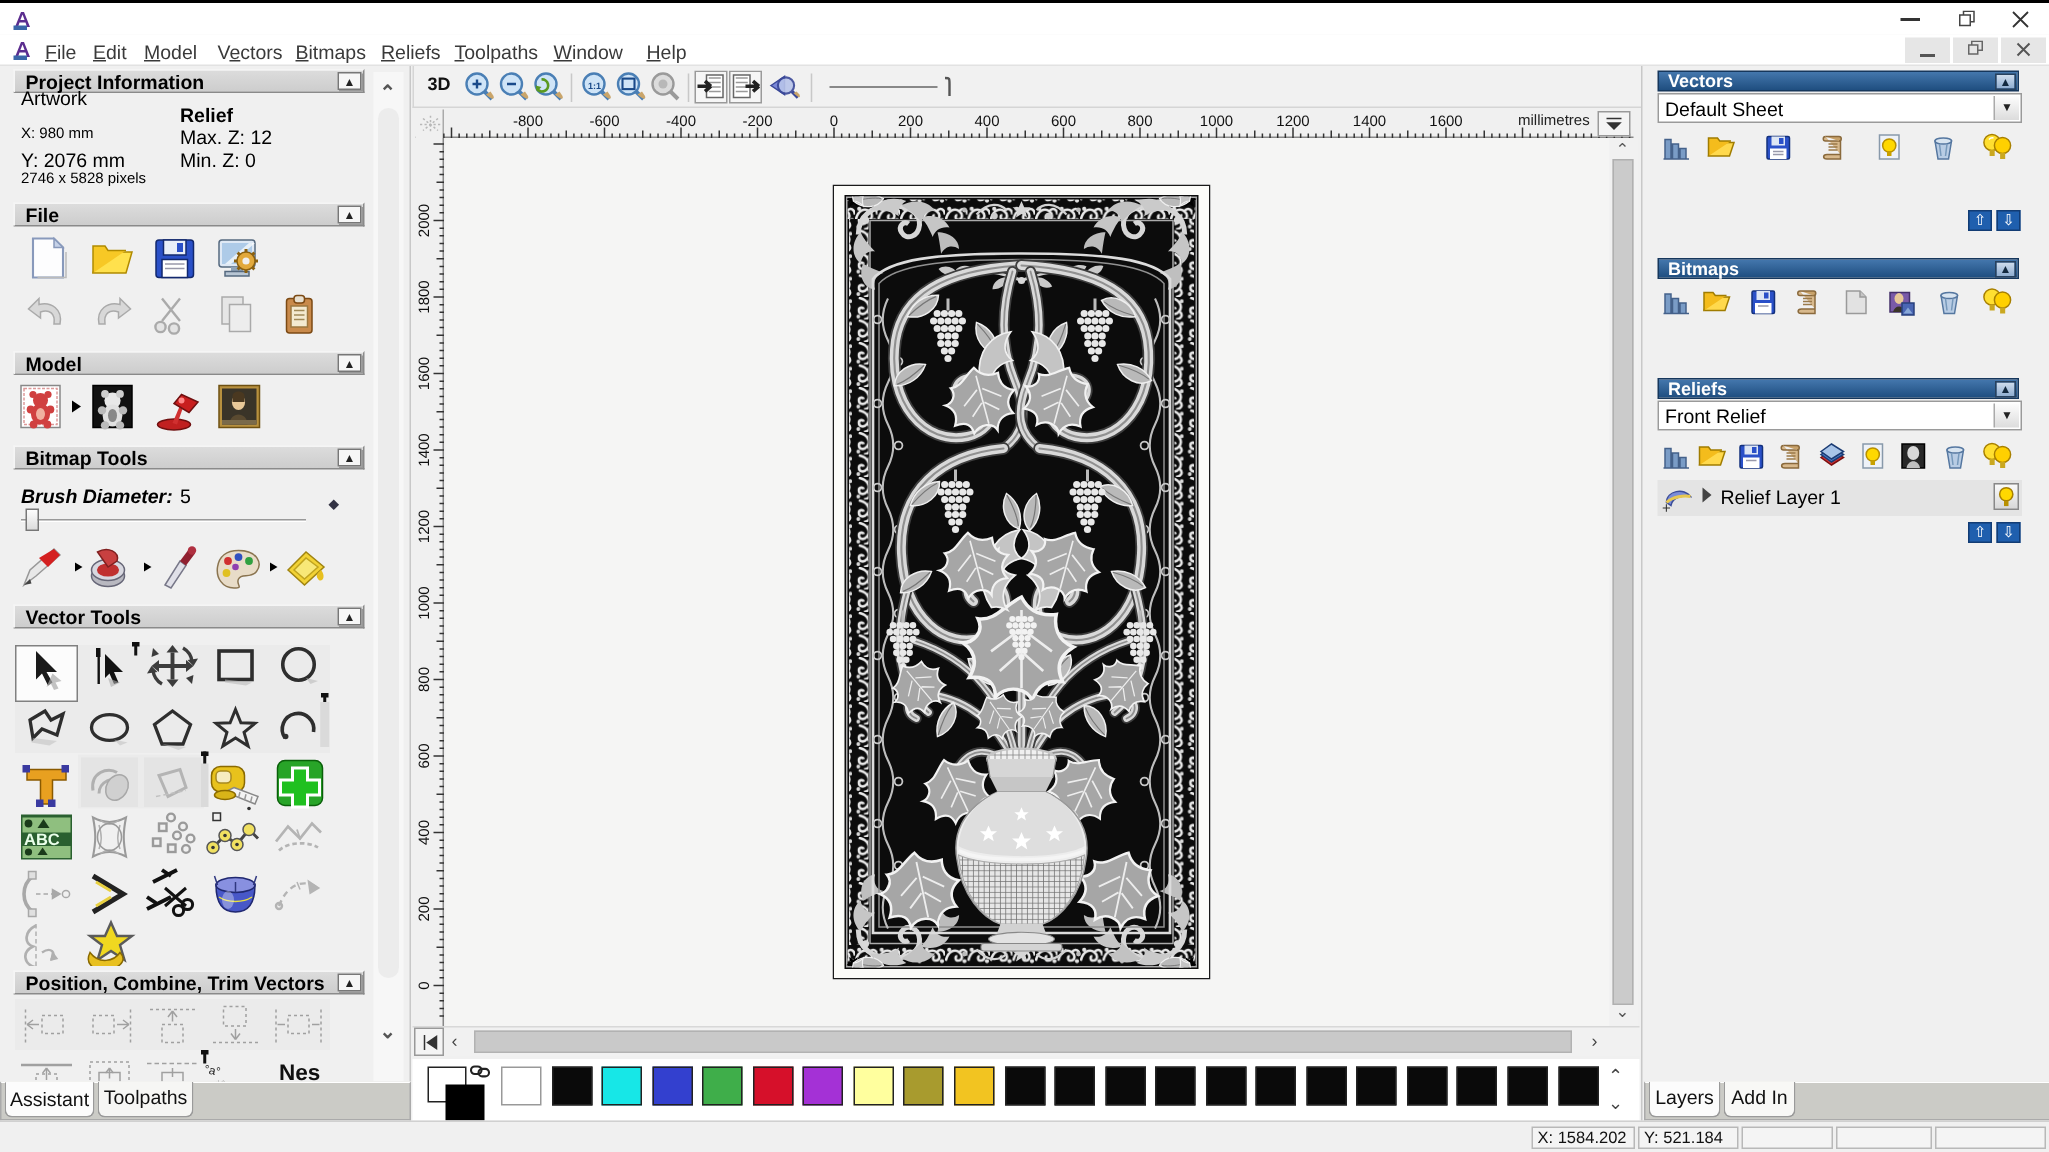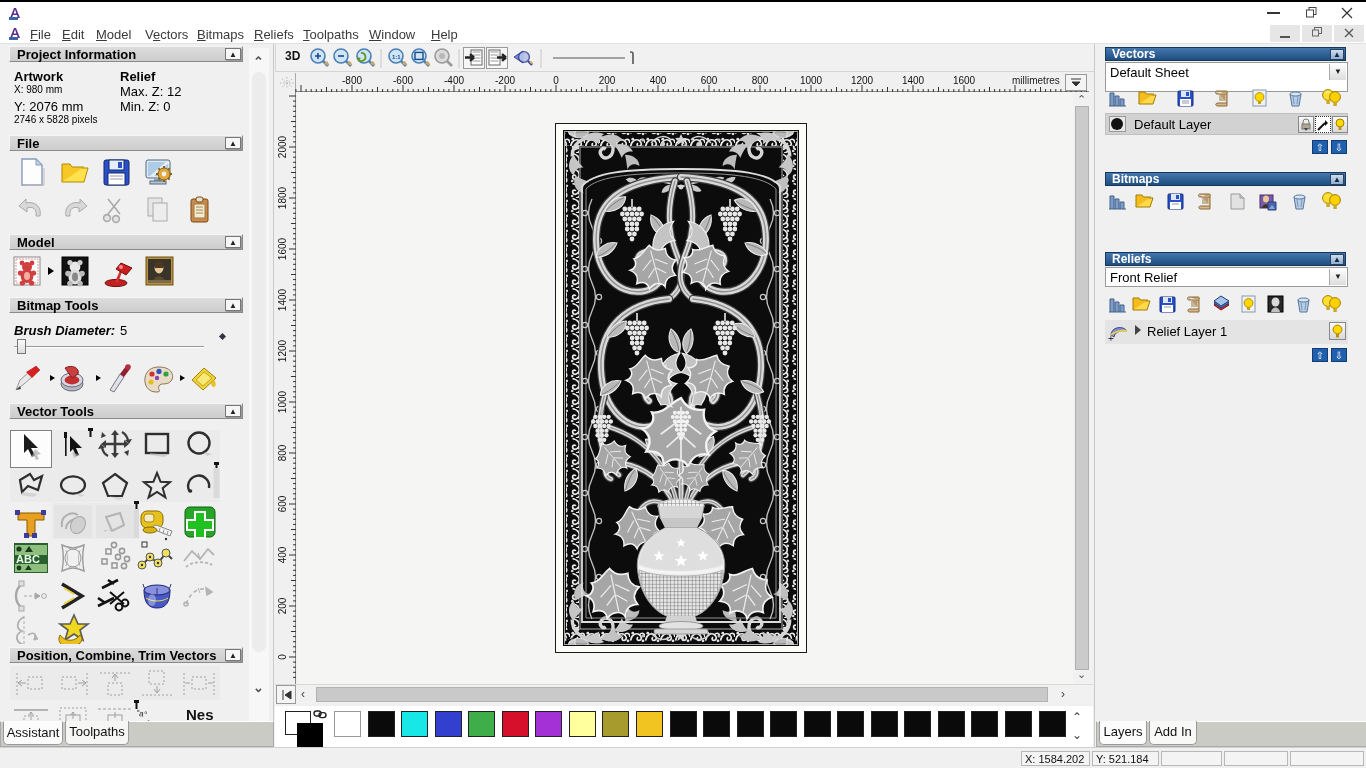--- a/index.html
+++ b/index.html
@@ -77,21 +77,21 @@
 </div>
 
 <div class="abs" id="leftpanel">
 
   <div class="abs" style="left:249px;top:4px;width:20px;height:700px;background:#f7f7f7"></div>
   <div class="abs" style="left:252px;top:28px;width:14px;height:580px;background:#ececec;border-radius:7px"></div>
   <div class="abs" style="left:253px;top:10px;color:#555;font-size:13px;font-weight:bold">⌃</div>
   <div class="abs" style="left:253px;top:636px;color:#555;font-size:13px;font-weight:bold">⌄</div>
 
   <div class="lhdr" style="top:2px">Project Information<span class="up">▲</span></div>
-  <div class="abs" style="left:14px;top:25px;font-weight:bold;font-size:13px">Artwork</div>
+  <div class="abs" style="left:14px;top:14px;font-weight:normal;font-size:13px">Artwork</div>
   <div class="abs" style="left:120px;top:25px;font-weight:bold;font-size:13px">Relief</div>
   <div class="abs" style="left:14px;top:40px;font-size:10px">X: 980 mm</div>
   <div class="abs" style="left:120px;top:40px;font-size:13px">Max. Z: 12</div>
   <div class="abs" style="left:14px;top:55px;font-size:13px">Y: 2076 mm</div>
   <div class="abs" style="left:120px;top:55px;font-size:13px">Min. Z: 0</div>
   <div class="abs" style="left:14px;top:70px;font-size:10px">2746 x 5828 pixels</div>
 
   <div class="lhdr" style="top:91px">File<span class="up">▲</span></div>
 
   <svg class="abs" style="left:16px;top:112px" width="200" height="32" viewBox="0 0 200 32">
@@ -1247,21 +1247,21 @@
     <div class="abs" style="left:663px;top:5px;width:27px;height:26px;background:#0a0a0a;border:1px solid #222"></div>
     <div class="abs" style="left:696px;top:5px;width:27px;height:26px;background:#0a0a0a;border:1px solid #222"></div>
     <div class="abs" style="left:730px;top:5px;width:27px;height:26px;background:#0a0a0a;border:1px solid #222"></div>
     <div class="abs" style="left:764px;top:5px;width:27px;height:26px;background:#0a0a0a;border:1px solid #222"></div>
     <div class="abs" style="left:797px;top:4px;color:#444;font-size:12px">⌃</div>
     <div class="abs" style="left:797px;top:22px;color:#444;font-size:12px">⌄</div>
   </div>
 </div>
 <div class="abs" id="rightpanel" style="left:1094px;top:44px;width:272px;height:724px;background:#f0f0f0;border-left:1px solid #c8c8c8">
   <div class="rhdr" style="top:3px;left:10px!important;width:241px">Vectors<span class="up">▲</span></div>
-  <div class="abs" style="left:10px;top:18px;width:243px;height:30px;background:#fff;border:1px solid #9a9a9a;font-size:13px;padding:2px 4px">Default Sheet
+  <div class="abs" style="left:10px;top:18px;width:243px;height:20px;background:#fff;border:1px solid #9a9a9a;font-size:13px;padding:2px 4px">Default Sheet
     <div class="abs" style="right:1px;top:1px;width:17px;height:16px;background:linear-gradient(180deg,#fdfdfd,#dcdcdc);border-left:1px solid #aaa;text-align:center;font-size:8px;line-height:16px;color:#222">▼</div>
   </div>
   <svg class="abs" style="left:12px;top:43px" width="240" height="22" viewBox="0 0 240 22">
     <g id="ic-chart">
         <path d="M3 19 L3 6 L7 6 L7 19 M8 19 L8 9 L12 9 L12 19 M13 19 L13 12 L17 12 L17 19" fill="#7a9cc6" stroke="#44618a"></path>
         <path d="M2 19 h17" stroke="#44618a"></path>
       </g>
     <g transform="translate(30,0)">
         <path d="M2 17 L5 8 L19 8 L16 17 Z" fill="#ffd94d" stroke="#a07c00"></path>
         <path d="M2 17 L2 5 L8 5 L9.5 7 L17 7" fill="#f4bc1c" stroke="#a07c00"></path>
@@ -1290,39 +1290,20 @@
         <path d="M8 9 L9 17 M13 9 L12 17" stroke="#7799bb"></path>
       </g>
     <g id="ic-bulbs" transform="translate(213,0)">
         <circle cx="8" cy="8" r="5.4" fill="#ffdf30" stroke="#a88000"></circle>
         <circle cx="15" cy="10" r="5.4" fill="#ffd000" stroke="#a88000"></circle>
         <rect x="6.4" y="13" width="3.4" height="4" fill="#caa820"></rect>
         <rect x="13.4" y="15" width="3.4" height="4" fill="#caa820"></rect>
         <path d="M6 6 a3 3 0 0 1 3 -1" stroke="#fff" fill="none"></path>
       </g>
   </svg>
-  <div class="abs" style="left:10px;top:69px;width:243px;height:22px;background:#d2d2d2;border:1px solid #c0c0c0">
-    <div class="abs" style="left:3px;top:2px;width:17px;height:16px;background:#e8e8e8;border:1px solid #999">
-        <div style="width:12px;height:12px;border-radius:50%;background:#111;margin:1px 0 0 1px"></div>
-      </div>
-    <div class="abs" style="left:28px;top:3px;font-size:13px">Default Layer</div>
-    <div class="abs" style="left:192px;top:2px;width:16px;height:17px;background:linear-gradient(180deg,#fafafa,#d8d8d8);border:1px solid #888"><svg width="12" height="13" viewBox="0 0 12 13" style="margin:1px">
-          <path d="M3 6 V4 a3 3 0 0 1 6 0 V6" fill="none" stroke="#777"></path>
-          <rect x="2" y="6" width="8" height="5" fill="#b0a890" stroke="#777"></rect>
-          <path d="M6 13 l-2 -3 4 0Z" fill="#444"></path>
-        </svg></div>
-    <div class="abs" style="left:209px;top:2px;width:16px;height:17px;background:#fff;border:1px solid #333;border-style:dotted"><svg width="12" height="13" viewBox="0 0 12 13" style="margin:1px">
-          <path d="M1 12 L8 5" stroke="#111" stroke-width="2"></path>
-          <path d="M8 2 L11 5 L8 8 Z" fill="#111"></path>
-        </svg></div>
-    <div class="abs" style="left:226px;top:2px;width:16px;height:17px;background:linear-gradient(180deg,#fafafa,#d8d8d8);border:1px solid #888"><svg width="12" height="13" viewBox="0 0 12 13" style="margin:1px">
-          <circle cx="6" cy="5" r="4" fill="#ffd800" stroke="#a88000"></circle>
-          <rect x="4.6" y="9" width="2.8" height="3" fill="#b89000"></rect>
-        </svg></div>
-  </div>
   <div class="abs" style="left:217px;top:96px;width:16px;height:14px;background:#1f5fae;border:1px solid #123c74;color:#fff;text-align:center;font-size:10px;line-height:13px">⇧</div>
   <div class="abs" style="left:236px;top:96px;width:16px;height:14px;background:#1f5fae;border:1px solid #123c74;color:#fff;text-align:center;font-size:10px;line-height:13px">⇩</div>
 
   <div class="rhdr" style="top:128px;left:10px!important;width:241px">Bitmaps<span class="up">▲</span></div>
   <svg class="abs" style="left:12px;top:146px" width="240" height="22" viewBox="0 0 240 22">
     <use href="#ic-chart"></use>
     <g transform="translate(27,0)">
         <path d="M2 17 L5 8 L19 8 L16 17 Z" fill="#ffd94d" stroke="#a07c00"></path>
         <path d="M2 17 L2 5 L8 5 L9.5 7 L17 7" fill="#f4bc1c" stroke="#a07c00"></path>
       </g>

